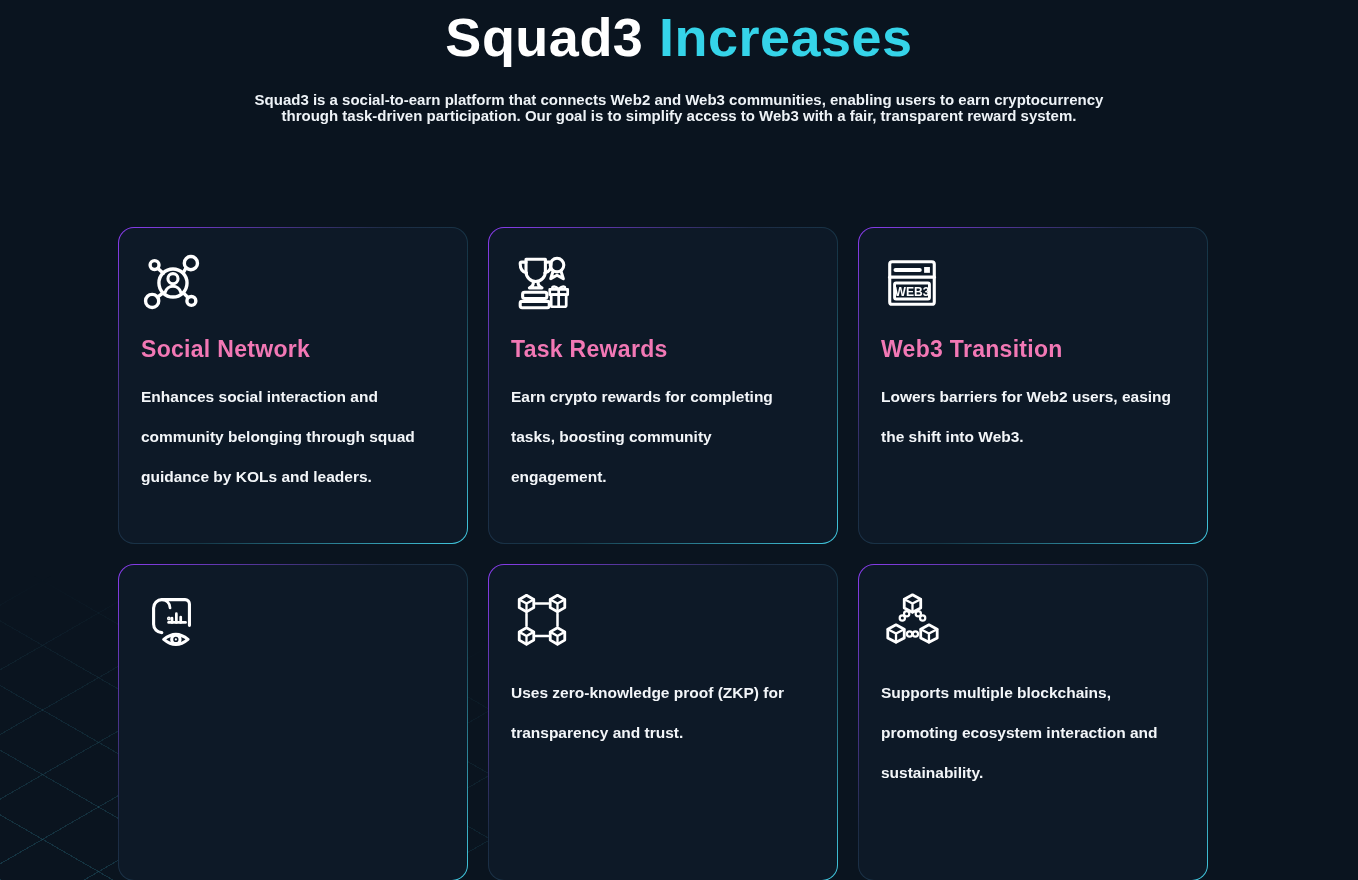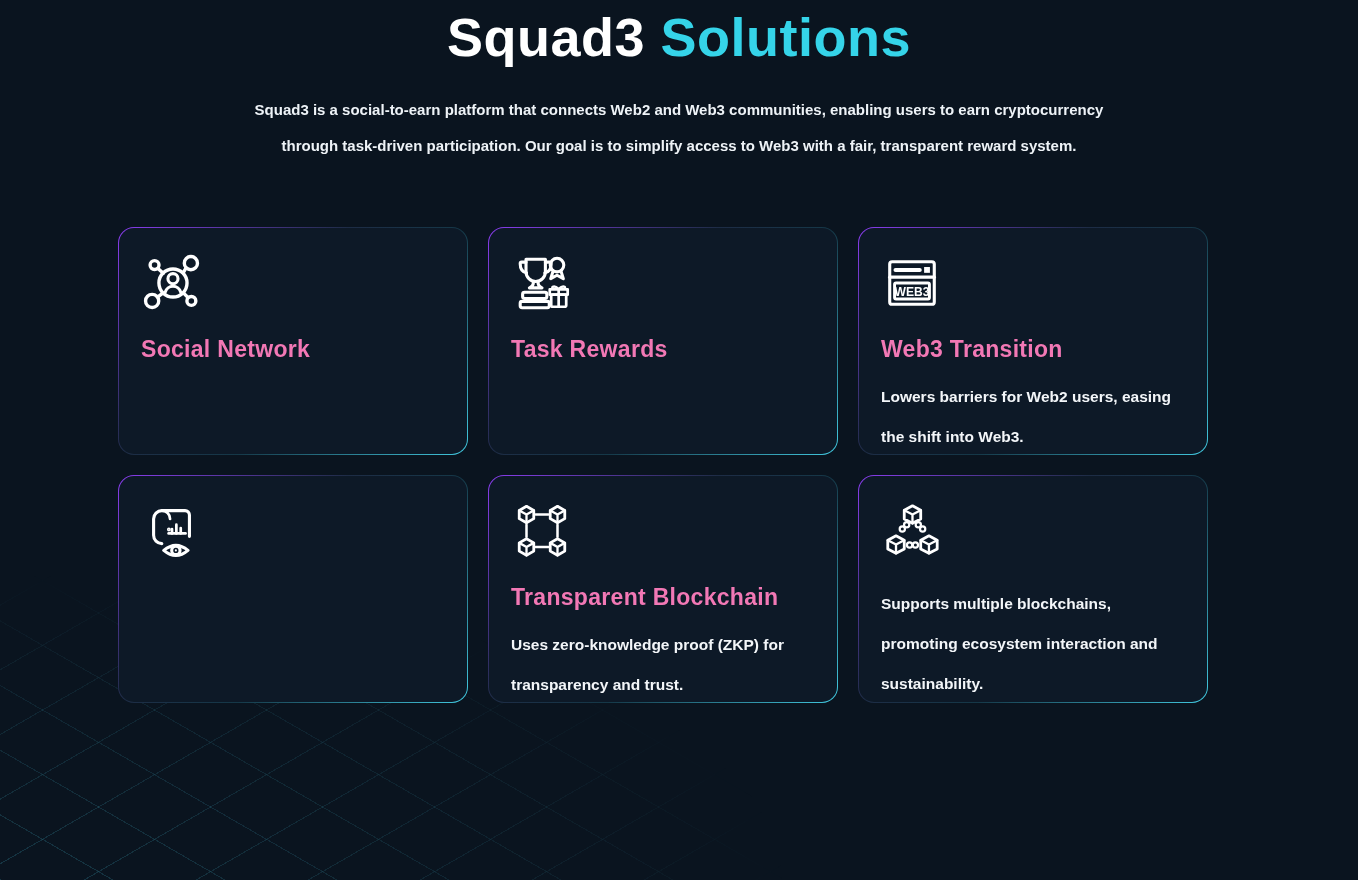--- a/index.html
+++ b/index.html
@@ -21,32 +21,32 @@
     pointer-events: none;
   }
   .hero { padding-top: 6px; text-align: center; position: relative; z-index: 2; }
   .hero h1 {
     margin: 0; font-size: 54px; line-height: 62px;
     font-weight: 900; letter-spacing: 0.5px; color: #ffffff;
   }
   .hero h1 .accent { color: #35d4e9; }
   .hero .subtitle {
     margin: 24px auto 12px; max-width: 905px;
-    font-size: 15px; line-height: 36px; font-weight: 700;
+    font-size: 15px; line-height: 16px; font-weight: 700;
     color: #eef3f7;
   }
   .features-grid {
     position: absolute; left: 118px; top: 227px;
     width: 1090px;
     display: grid; grid-template-columns: repeat(3, 1fr);
     column-gap: 20px; row-gap: 20px;
     z-index: 2;
   }
   .card {
-    height: 228px; box-sizing: border-box;
+    height: 317px; box-sizing: border-box;
     border-radius: 16px;
     border: 1.6px solid transparent;
     padding: 22px 22px;
     background:
       linear-gradient(#0d1927, #0d1927) padding-box,
       linear-gradient(135deg, #8b3df0 0%, #1d2c45 40%, #153848 60%, #41c9e0 100%) border-box;
   }
   .card .icon { width: 62px; height: 62px; display: block; margin: 2px 0 22px 0; }
   .card h3 {
     margin: 0 0 14px 0;
@@ -59,59 +59,61 @@
     color: #f3f6f9;
   }
   .icon { stroke: #ffffff; fill: none; stroke-linecap: round; stroke-linejoin: round; }
 </style>
 </head>
 <body>
 
 <div class="floor-grid"></div>
 
 <header class="hero">
-  <h1><span>Squad3</span> <span class="accent">Solutions</span></h1>
+  <h1><span>Squad3</span> <span class="accent">Increases</span></h1>
   <p class="subtitle">Squad3 is a social-to-earn platform that connects Web2 and Web3 communities, enabling users to earn cryptocurrency through task-driven participation. Our goal is to simplify access to Web3 with a fair, transparent reward system.</p>
 </header>
 
 <section class="features-grid">
 
   <article class="card">
     <svg class="icon" viewBox="0 0 64 64" stroke-width="3.5">
       <circle cx="33" cy="32" r="14.5"></circle>
       <circle cx="33" cy="27.5" r="5.2" stroke-width="3.2"></circle>
       <path d="M25 41.5 a8.3 8.3 0 0 1 16 0" stroke-width="3.2"></path>
       <circle cx="14" cy="13.5" r="4.6"></circle>
       <circle cx="51.5" cy="11.5" r="6.8"></circle>
       <circle cx="11.5" cy="50.5" r="6.8"></circle>
       <circle cx="52" cy="50.5" r="4.6"></circle>
       <line x1="23" y1="22" x2="17.5" y2="17"></line>
       <line x1="43.5" y1="21.5" x2="46.5" y2="16.5"></line>
       <line x1="22.5" y1="42.5" x2="17" y2="46.5"></line>
       <line x1="44" y1="42.5" x2="48.5" y2="47"></line>
     </svg>
     <h3>Social Network</h3>
+    <p>Enhances social interaction and community belonging through squad guidance by KOLs and leaders.</p>
   </article>
 
   <article class="card">
     <svg class="icon" viewBox="0 0 64 64" stroke-width="3.2">
       <path d="M15.5 7.5 h20 v13 a10 10 0 0 1 -20 0 z"></path>
       <path d="M15.5 10.5 h-4.5 a1.5 1.5 0 0 0 -1.5 1.5 c0 5 2.5 8.5 6.5 9.5"></path>
       <path d="M35.5 10.5 h4.5 a1.5 1.5 0 0 1 1.5 1.5 c0 5 -2.5 8.5 -6.5 9.5"></path>
       <path d="M23 30.5 c0.5 3.5 -1.5 5.5 -4 6.5 h13 c-2.5 -1 -4.5 -3 -4 -6.5"></path>
       <rect x="12" y="41.5" width="25" height="6.5" rx="2"></rect>
       <rect x="9.5" y="51" width="30" height="6.5" rx="2"></rect>
       <circle cx="47.5" cy="13.5" r="7"></circle>
       <path d="M43.5 19.5 l-2.5 8 6.5 -3.5 6.5 3.5 -2.5 -8"></path>
       <path d="M40 38.5 h18.5 v5.5 h-18.5 z" stroke-width="2.8"></path>
       <rect x="41.5" y="44" width="15.5" height="12.5" rx="1.5" stroke-width="2.8"></rect>
       <line x1="49.2" y1="38.5" x2="49.2" y2="56.5" stroke-width="2.8"></line>
       <path d="M49.2 38 c-5.5 -5 -9.5 -0.5 -4 0 M49.2 38 c5.5 -5 9.5 -0.5 4 0" stroke-width="2.4"></path>
     </svg>
     <h3>Task Rewards</h3>
+    <p>Earn crypto rewards for completing tasks, boosting community engagement.</p>
   </article>
 
   <article class="card">
     <svg class="icon" viewBox="0 0 64 64" stroke-width="3.2">
       <rect x="9" y="10" width="46" height="44" rx="2.5"></rect>
       <line x1="15" y1="18.5" x2="40" y2="18.5" stroke-width="4.2"></line>
       <rect x="44.5" y="15.5" width="6" height="6" fill="#ffffff" stroke="none"></rect>
       <line x1="9" y1="26" x2="55" y2="26" stroke-width="3.4"></line>
       <rect x="14" y="32" width="36" height="16.5" rx="1.5" stroke-width="3"></rect>
       <text x="32" y="45" text-anchor="middle" font-size="12.5" font-weight="800" fill="#ffffff" stroke="none" font-family="'Liberation Sans', sans-serif">WEB3</text>
@@ -143,21 +145,20 @@
       <path d="M40.5 10.75 L48 15 L55.5 10.75 M48 15 V23.5" stroke-width="2.4"></path>
       <path d="M16 40 L23.5 44.25 V52.75 L16 57 L8.5 52.75 V44.25 Z"></path>
       <path d="M8.5 44.25 L16 48.5 L23.5 44.25 M16 48.5 V57" stroke-width="2.4"></path>
       <path d="M48 40 L55.5 44.25 V52.75 L48 57 L40.5 52.75 V44.25 Z"></path>
       <path d="M40.5 44.25 L48 48.5 L55.5 44.25 M48 48.5 V57" stroke-width="2.4"></path>
       <line x1="25.5" y1="15" x2="38.5" y2="15" stroke-width="2.6"></line>
       <line x1="25.5" y1="48.5" x2="38.5" y2="48.5" stroke-width="2.6"></line>
       <line x1="16" y1="25.5" x2="16" y2="38" stroke-width="2.6"></line>
       <line x1="48" y1="25.5" x2="48" y2="38" stroke-width="2.6"></line>
     </svg>
-    <h3>Transparent Blockchain</h3>
     <p>Uses zero-knowledge proof (ZKP) for transparency and trust.</p>
   </article>
 
   <article class="card">
     <svg class="icon" viewBox="0 0 64 64" stroke-width="2.9">
       <path d="M32.5 6 L41 10.5 V19.5 L32.5 24 L24 19.5 V10.5 Z"></path>
       <path d="M24 10.5 L32.5 15 L41 10.5 M32.5 15 V24" stroke-width="2.4"></path>
       <path d="M15.5 37 L24 41.5 V50.5 L15.5 55 L7 50.5 V41.5 Z"></path>
       <path d="M7 41.5 L15.5 46 L24 41.5 M15.5 46 V55" stroke-width="2.4"></path>
       <path d="M49.5 37 L58 41.5 V50.5 L49.5 55 L41 50.5 V41.5 Z"></path>

